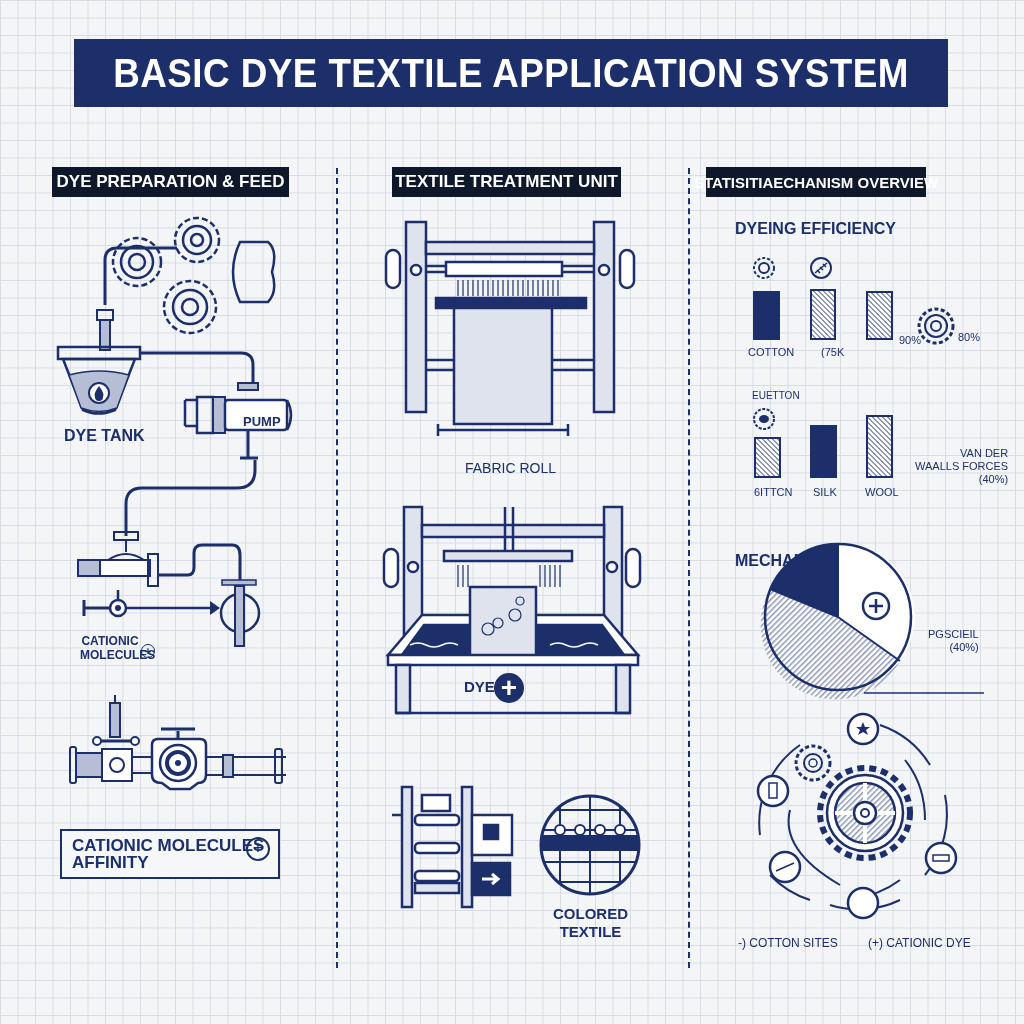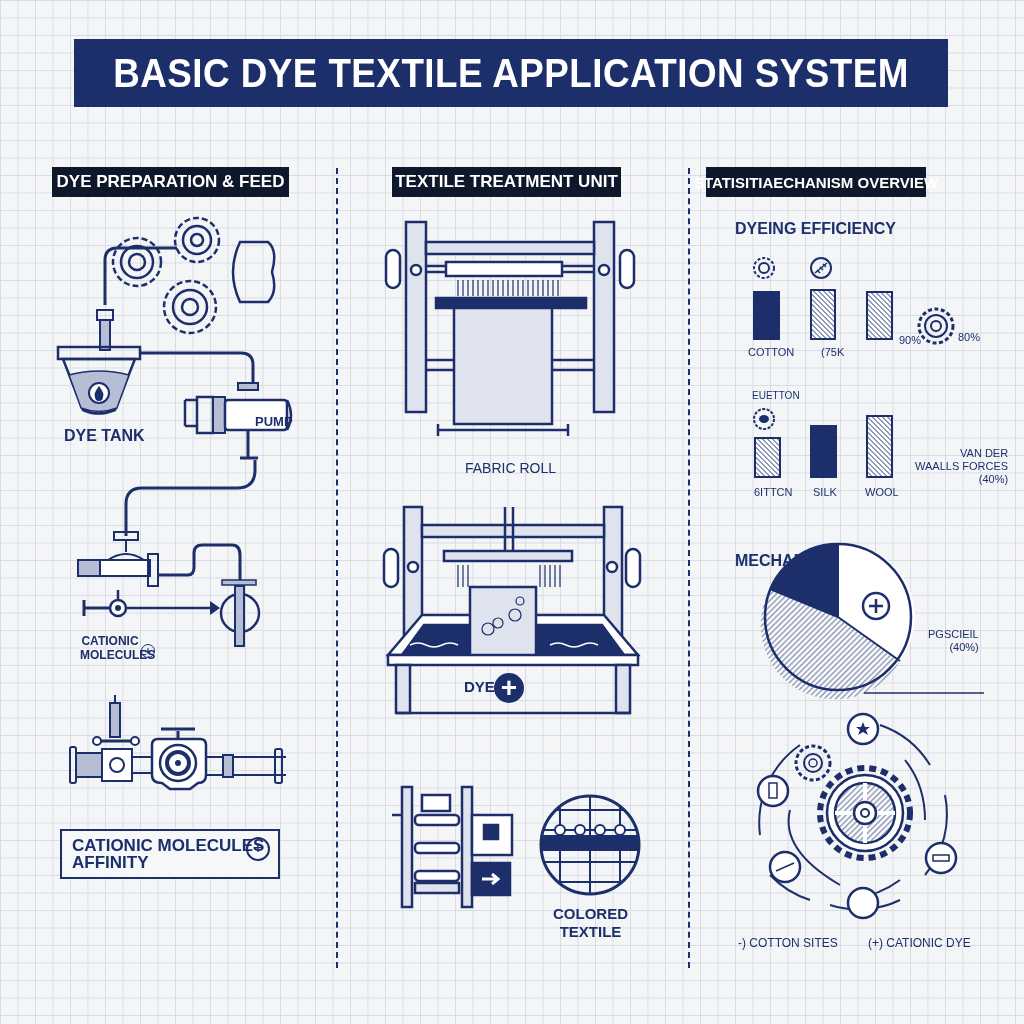--- a/index.html
+++ b/index.html
@@ -82,21 +82,21 @@
 
 <svg class="abs" style="left:180px; top:383px;" width="120" height="80" viewBox="0 0 120 80">
   <rect x="58" y="0" width="20" height="7" fill="#b6bed6" stroke="#1c2f6b" stroke-width="2"></rect>
   <path d="M5 17 v26 M5 17 h12 M5 43 h12" fill="none" stroke="#1c2f6b" stroke-width="2.5"></path>
   <rect x="17" y="14" width="16" height="36" fill="none" stroke="#1c2f6b" stroke-width="2.5"></rect>
   <rect x="33" y="14" width="12" height="36" fill="#b6bed6" stroke="#1c2f6b" stroke-width="2"></rect>
   <rect x="45" y="17" width="62" height="30" rx="3" fill="#fff" stroke="#1c2f6b" stroke-width="2.5"></rect>
   <path d="M107 17 q8 15 0 30" fill="none" stroke="#1c2f6b" stroke-width="2.5"></path>
   <path d="M68 47 V75 M60 75 h18" fill="none" stroke="#1c2f6b" stroke-width="3"></path>
 </svg>
-<div class="abs lbl" style="left:243px; top:414px; font-size:13px;margin-left:12px;">PUMP</div>
+<div class="abs lbl" style="left:243px; top:414px; font-size:13px;">PUMP</div>
 
 <svg class="abs" style="left:70px; top:460px;" width="200" height="200" viewBox="0 0 200 200">
   <path d="M185 0 v10 q0 18 -18 18 H72 q-16 0 -16 16 v32" fill="none" stroke="#1c2f6b" stroke-width="3"></path>
   <rect x="44" y="72" width="24" height="8" fill="none" stroke="#1c2f6b" stroke-width="2"></rect>
   <path d="M56 80 v12 M38 100 q18 -12 36 0" fill="none" stroke="#1c2f6b" stroke-width="2"></path>
   <rect x="8" y="100" width="72" height="16" fill="#fff" stroke="#1c2f6b" stroke-width="2"></rect>
   <rect x="8" y="100" width="22" height="16" fill="#b6bed6" stroke="#1c2f6b" stroke-width="2"></rect>
   <rect x="78" y="94" width="10" height="32" fill="none" stroke="#1c2f6b" stroke-width="2"></rect>
   <path d="M88 115 h30 q6 0 6 -8 v-14 q0 -8 8 -8 h30 q8 0 8 10 v28" fill="none" stroke="#1c2f6b" stroke-width="3"></path>
   <rect x="152" y="120" width="34" height="5" fill="#b6bed6" stroke="#1c2f6b" stroke-width="1.5"></rect>

